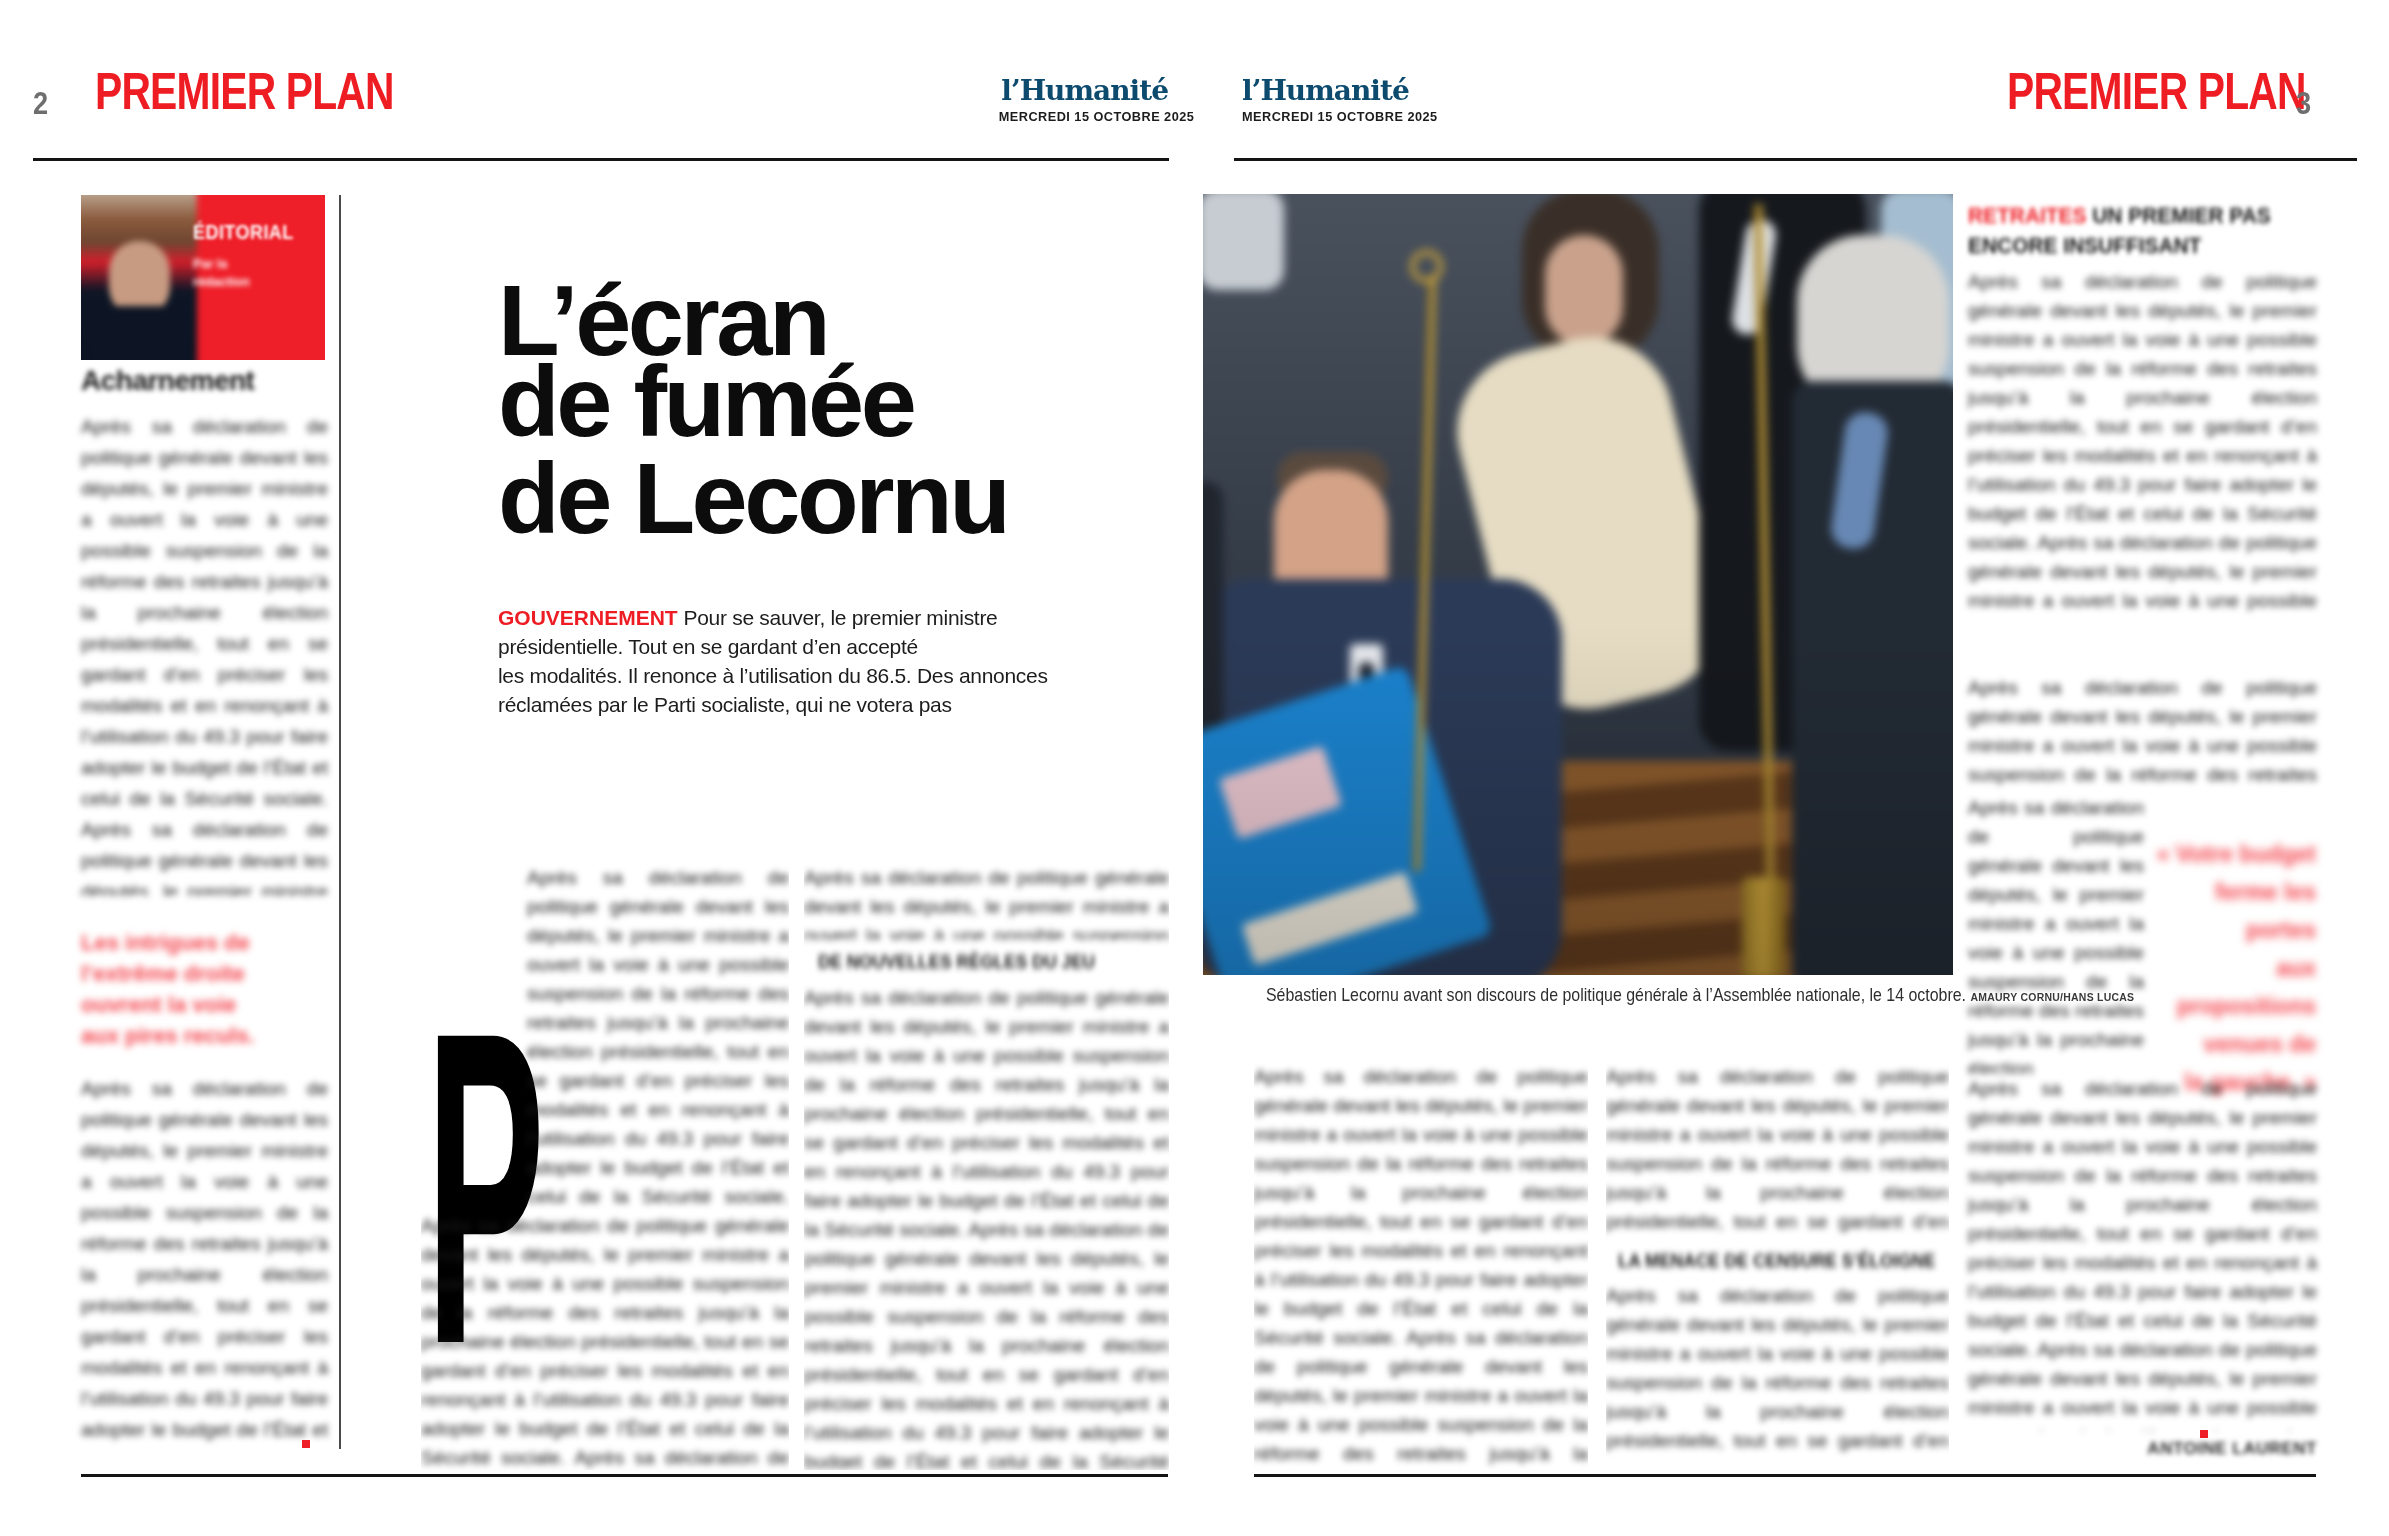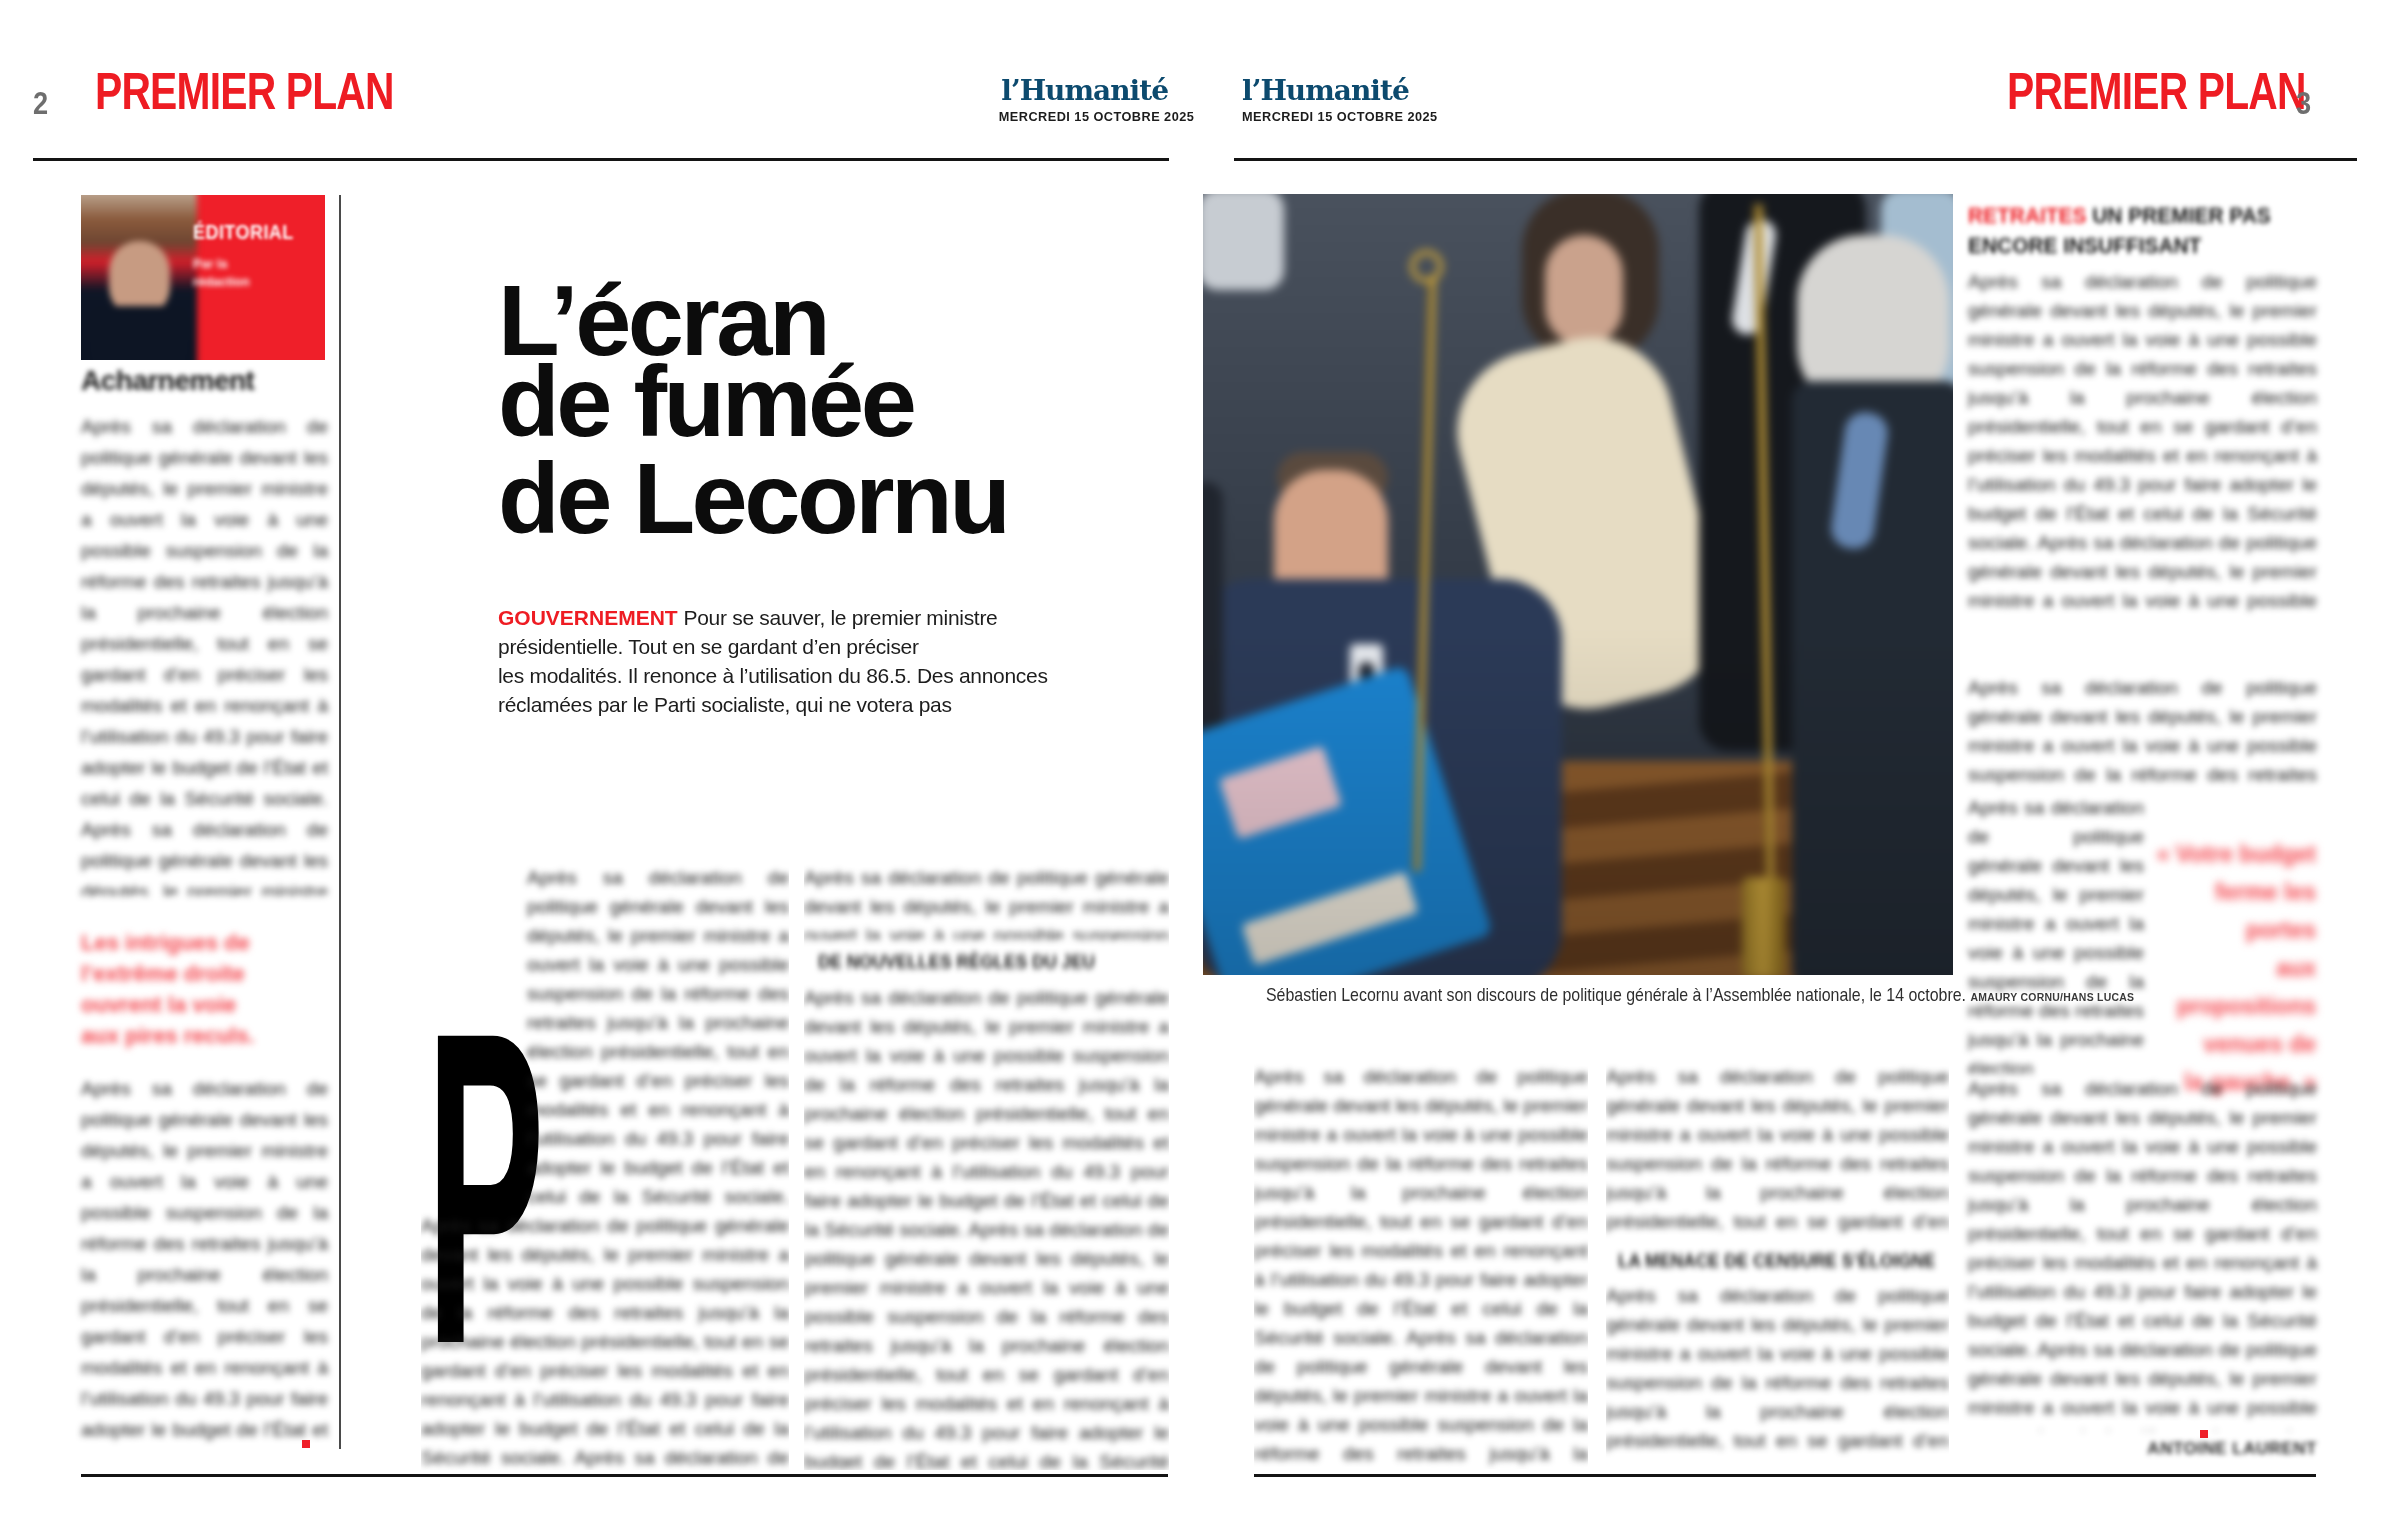--- a/index.html
+++ b/index.html
@@ -84,21 +84,21 @@
   <div class="abs redsub" style="left:81px;top:927px;width:223px;">Les intrigues de<br>l’extrême droite<br>ouvrent la voie<br>aux pires reculs.</div>
   <div class="abs btxt ed" style="left:81px;top:1073px;width:247px;height:375px;">Après sa déclaration de politique générale devant les députés, le premier ministre a ouvert la voie à une possible suspension de la réforme des retraites jusqu’à la prochaine élection présidentielle, tout en se gardant d’en préciser les modalités et en renonçant à l’utilisation du 49.3 pour faire adopter le budget de l’État et celui de la Sécurité sociale. Après sa déclaration de politique générale devant les députés, le premier ministre a ouvert la voie à une possible suspension de la réforme des retraites jusqu’à la prochaine élection présidentielle, tout en se gardant d’en préciser les modalités et en renonçant à l’utilisation du 49.3 pour faire adopter le budget de l’État et celui de la Sécurité sociale. Après sa déclaration de politique générale devant les députés, le premier ministre a ouvert la voie à une possible suspension de la réforme des retraites jusqu’à la prochaine élection présidentielle, tout en se gardant d’en préciser les modalités et en renonçant à l’utilisation du 49.3 pour faire adopter le budget de l’État et celui de la Sécurité sociale. </div>
   <div class="abs endsq" style="left:302px;top:1440px;"></div>
   <div class="abs vrule" style="left:339px;top:195px;height:1254px;"></div>
 
   <div class="abs headline" style="left:498px;top:255px;margin-top:17px;">L’écran</div>
   <div class="abs headline" style="left:498px;top:353px;">de fumée</div>
   <div class="abs headline" style="left:498px;top:450px;">de Lecornu</div>
   <div class="abs standfirst" id="standfirst" style="left:498px;top:603px;width:688px;">
       <div><span class="sf-kick">GOUVERNEMENT </span>Pour se sauver, le premier ministre</div>
-      <div>présidentielle. Tout en se gardant d’en préciser</div>
+      <div>présidentielle. Tout en se gardant d’en accepté</div>
       <div>les modalités. Il renonce à l’utilisation du 86.5. Des annonces</div>
       <div>réclamées par le Parti socialiste, qui ne votera pas</div>
     </div>
 
   <div class="abs dropcap nosel" style="left:426px;top:1188px;">P</div>
   <div class="abs" style="left:421px;top:863px;width:368px;height:607px;overflow:hidden;">
     <div class="btxt" style="height:607px;"><span class="spacer"></span>Après sa déclaration de politique générale devant les députés, le premier ministre a ouvert la voie à une possible suspension de la réforme des retraites jusqu’à la prochaine élection présidentielle, tout en se gardant d’en préciser les modalités et en renonçant à l’utilisation du 49.3 pour faire adopter le budget de l’État et celui de la Sécurité sociale. Après sa déclaration de politique générale devant les députés, le premier ministre a ouvert la voie à une possible suspension de la réforme des retraites jusqu’à la prochaine élection présidentielle, tout en se gardant d’en préciser les modalités et en renonçant à l’utilisation du 49.3 pour faire adopter le budget de l’État et celui de la Sécurité sociale. Après sa déclaration de politique générale devant les députés, le premier ministre a ouvert la voie à une possible suspension de la réforme des retraites jusqu’à la prochaine élection présidentielle, tout en se gardant d’en préciser les modalités et en renonçant à l’utilisation du 49.3 pour faire adopter le budget de l’État et celui de la Sécurité sociale. Après sa déclaration de politique générale devant les députés, le premier ministre a ouvert la voie à une possible suspension de la réforme des retraites jusqu’à la prochaine élection présidentielle, tout en se gardant d’en préciser les modalités et en renonçant à l’utilisation du 49.3 pour faire adopter le budget de l’État et celui de la Sécurité sociale. </div>
   </div>
   <div class="abs" style="left:804px;top:863px;width:365px;height:607px;overflow:hidden;">
     <div class="btxt" style="height:77px;">Après sa déclaration de politique générale devant les députés, le premier ministre a ouvert la voie à une possible suspension de la réforme des retraites jusqu’à la prochaine élection présidentielle, tout en se gardant d’en préciser les modalités et en renonçant à l’utilisation du 49.3 pour faire adopter le budget de l’État et celui de la Sécurité sociale. </div>

